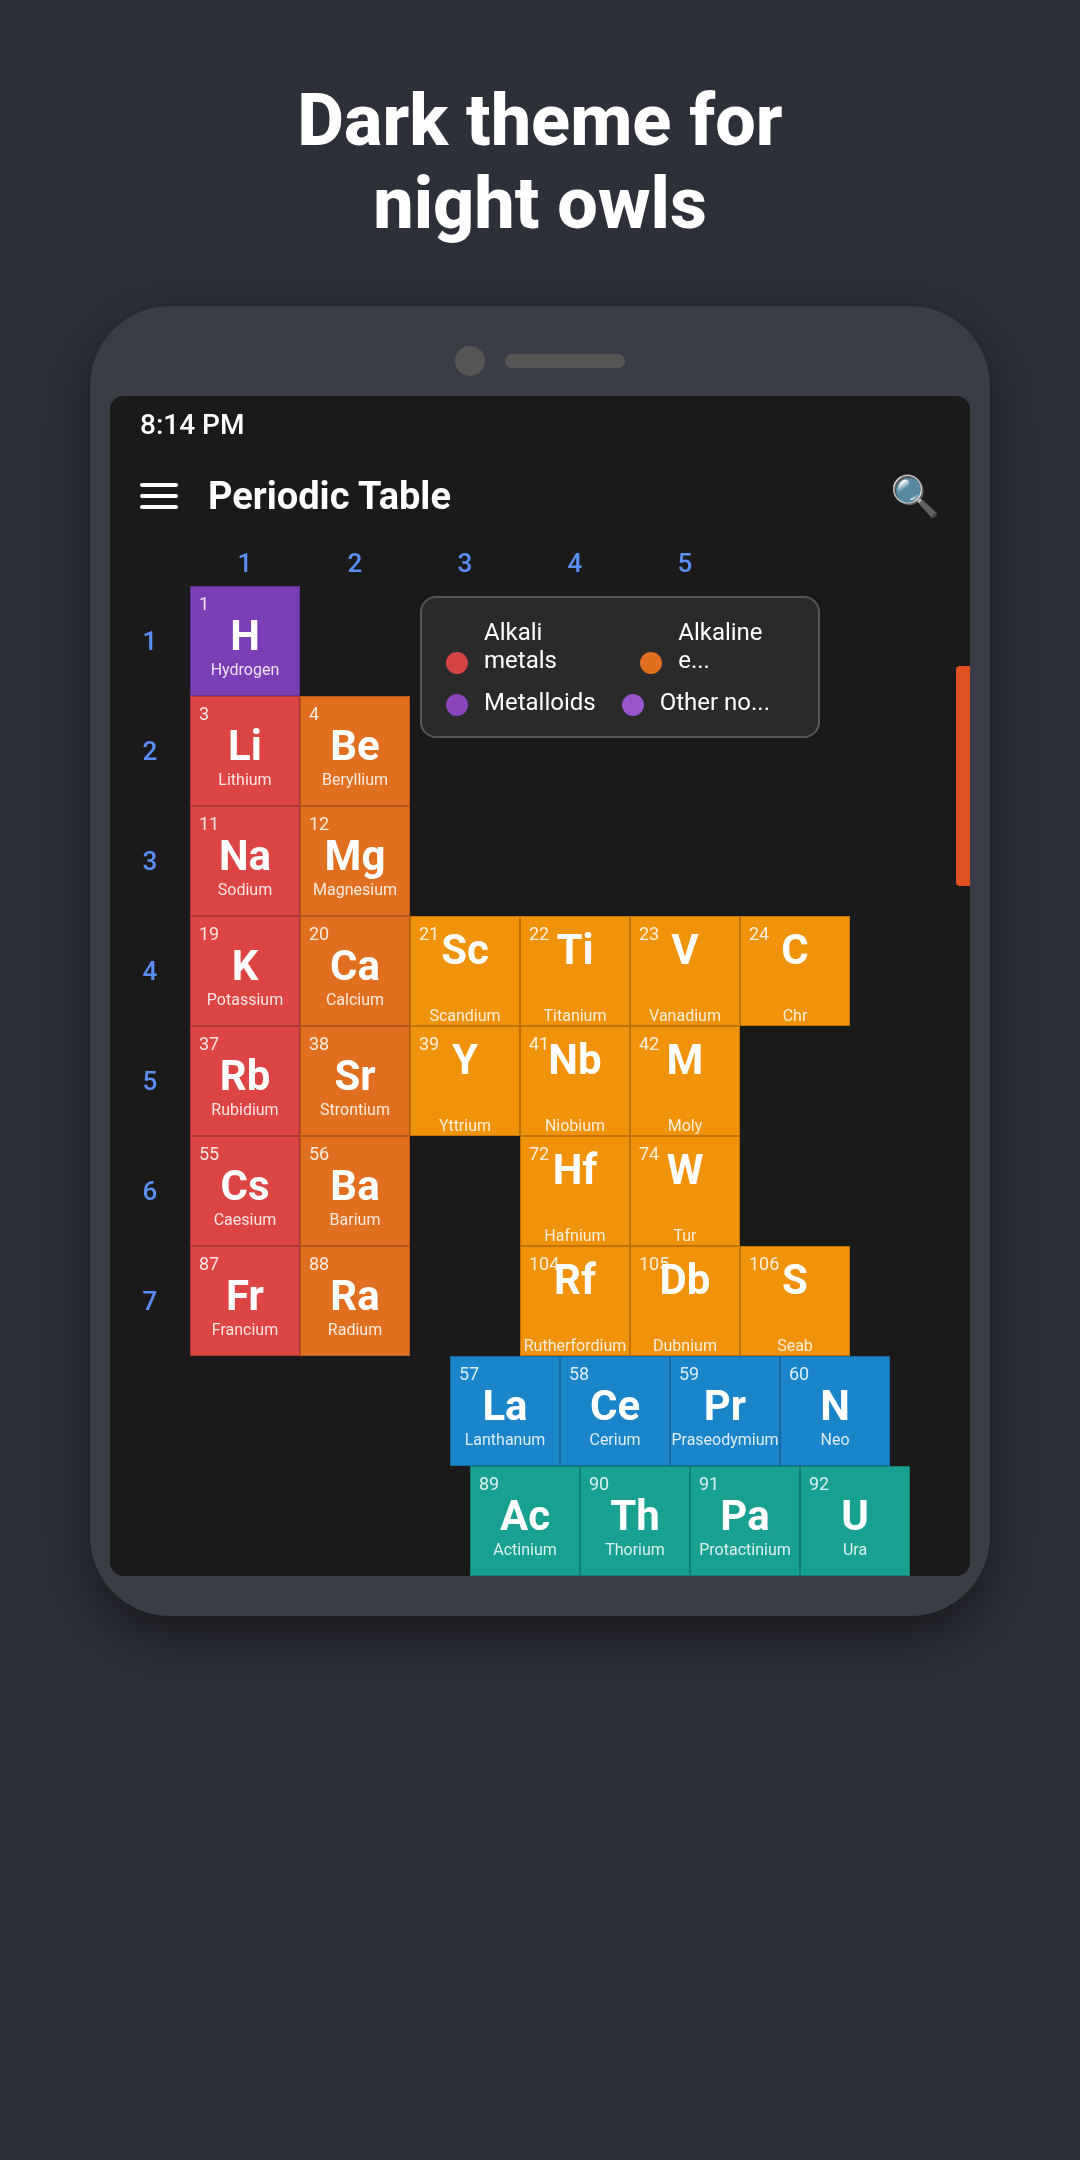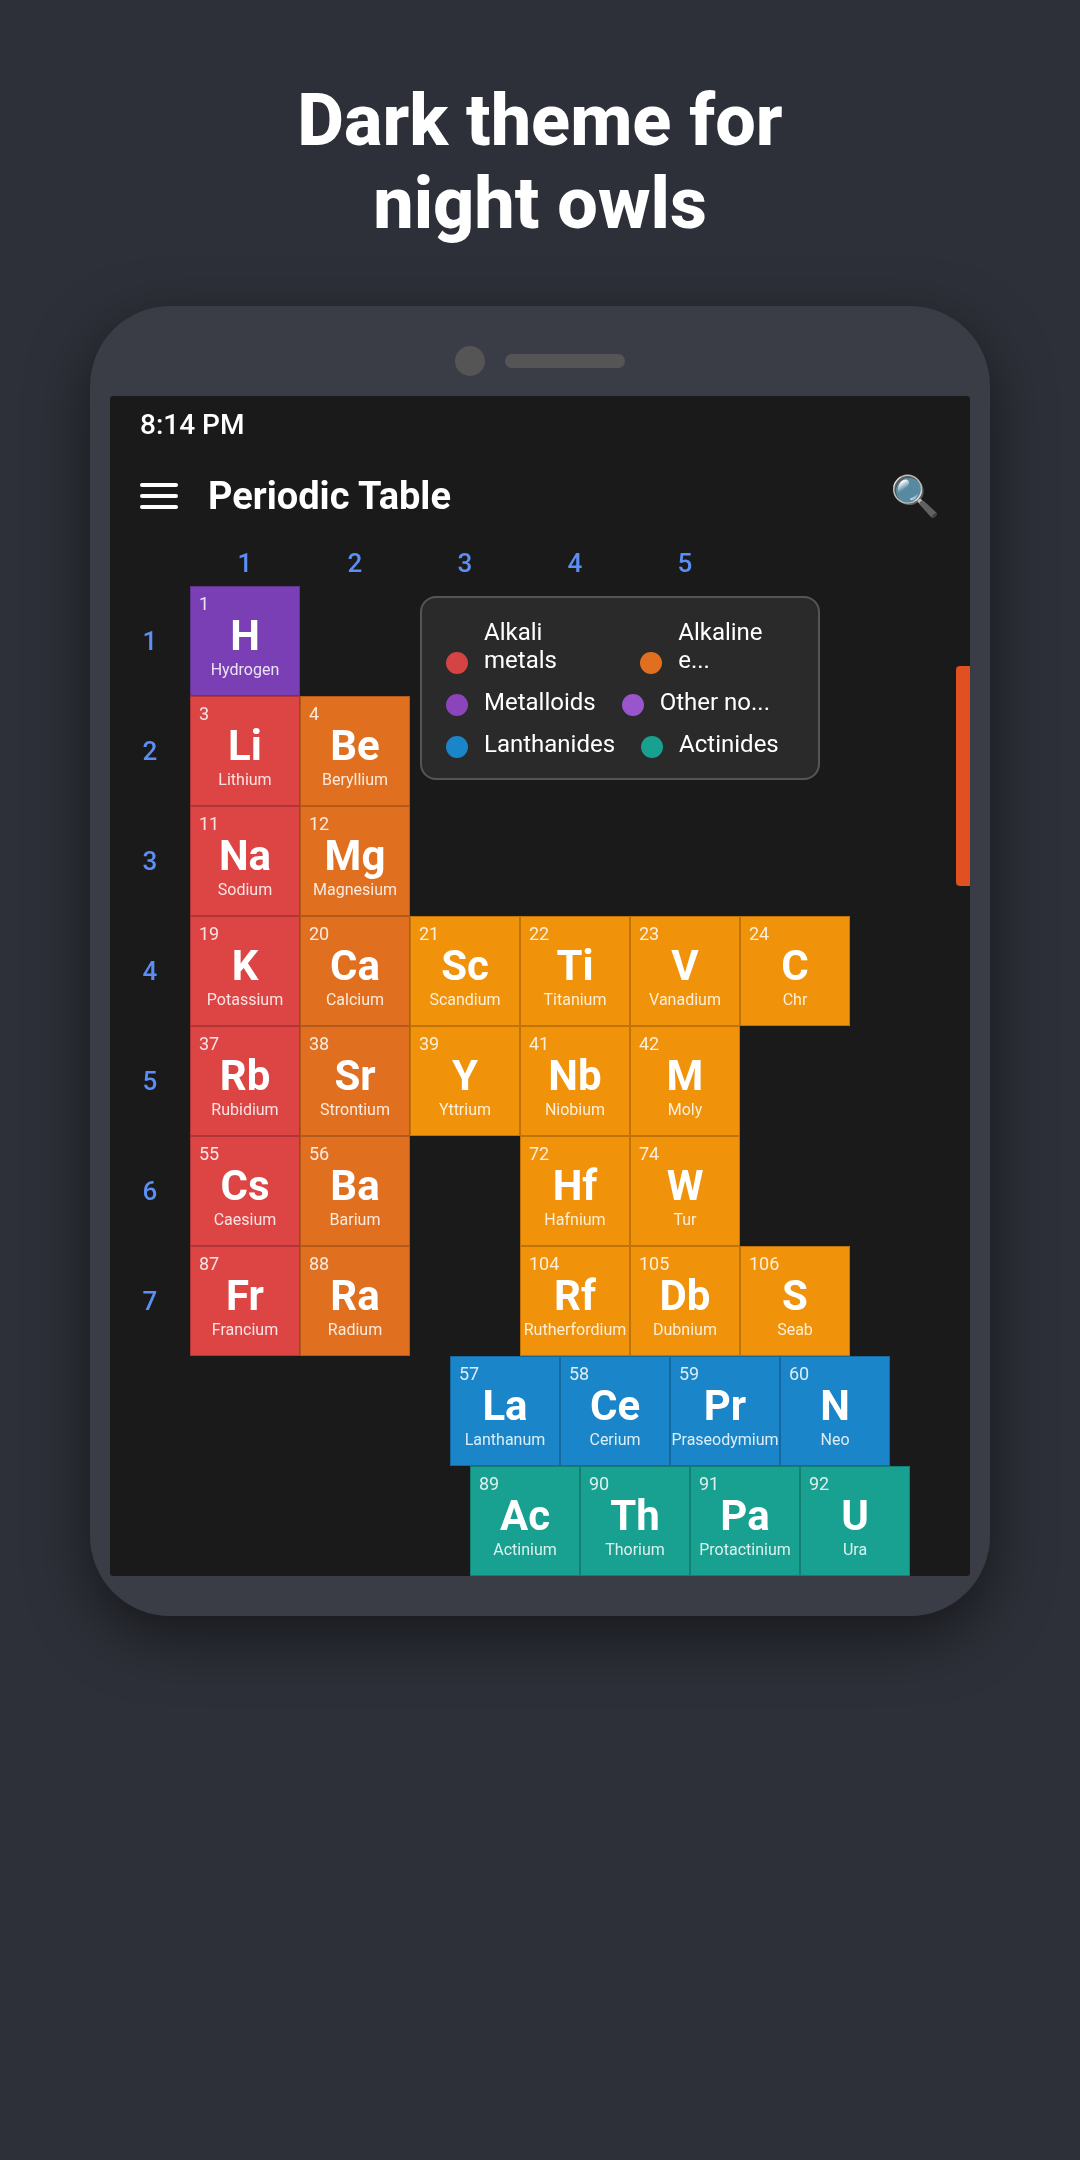--- a/index.html
+++ b/index.html
@@ -48,21 +48,21 @@
 
     .phone-speaker {
       width: 120px;
       height: 14px;
       background: #555;
       border-radius: 7px;
     }
 
     .phone-screen {
       background: #1a1a1a;
-      border-radius: 4px;
+      border-radius: 14px;
       overflow: hidden;
       width: 100%;
     }
 
     .status-bar {
       background: #1a1a1a;
       padding: 12px 30px;
       color: white;
       font-size: 28px;
       font-weight: 500;
@@ -189,21 +189,21 @@
 
     .element-name {
       font-size: 16px;
       color: rgba(255,255,255,0.85);
       text-align: center;
     }
 
     
     .alkali-metal { background: #d44; }
     .alkaline-earth { background: #e07020; }
-    .transition-metal { background: #f0920a; }
+    .transition-metal { background: #f0920a; justify-content: space-between; }
     .lanthanide { background: #1a85c8; }
     .actinide { background: #18a090; }
     .hydrogen-cell { background: #7b3fb5; }
 
     
     .legend-popup {
       position: absolute;
       top: 10px;
       left: 230px;
       background: #2a2a2a;
@@ -315,26 +315,20 @@
             <span class="legend-text">Alkali metals</span>
             <div class="legend-dot" style="background:#e07020;margin-left:10px;"></div>
             <span class="legend-text">Alkaline e...</span>
           </div>
           <div class="legend-row">
             <div class="legend-dot" style="background:#8c44bb;"></div>
             <span class="legend-text">Metalloids</span>
             <div class="legend-dot" style="background:#9955cc;margin-left:10px;"></div>
             <span class="legend-text">Other no...</span>
           </div>
-          <div class="legend-row">
-            <div class="legend-dot" style="background:#1a85c8;"></div>
-            <span class="legend-text">Lanthanides</span>
-            <div class="legend-dot" style="background:#18a090;margin-left:10px;"></div>
-            <span class="legend-text">Actinides</span>
-          </div>
         </div>
 
         <div class="periodic-row">
           <div class="element-cell hydrogen-cell">
             <span class="element-number">1</span>
             <span class="element-symbol">H</span>
             <span class="element-name">Hydrogen</span>
           </div>
         </div>
 

